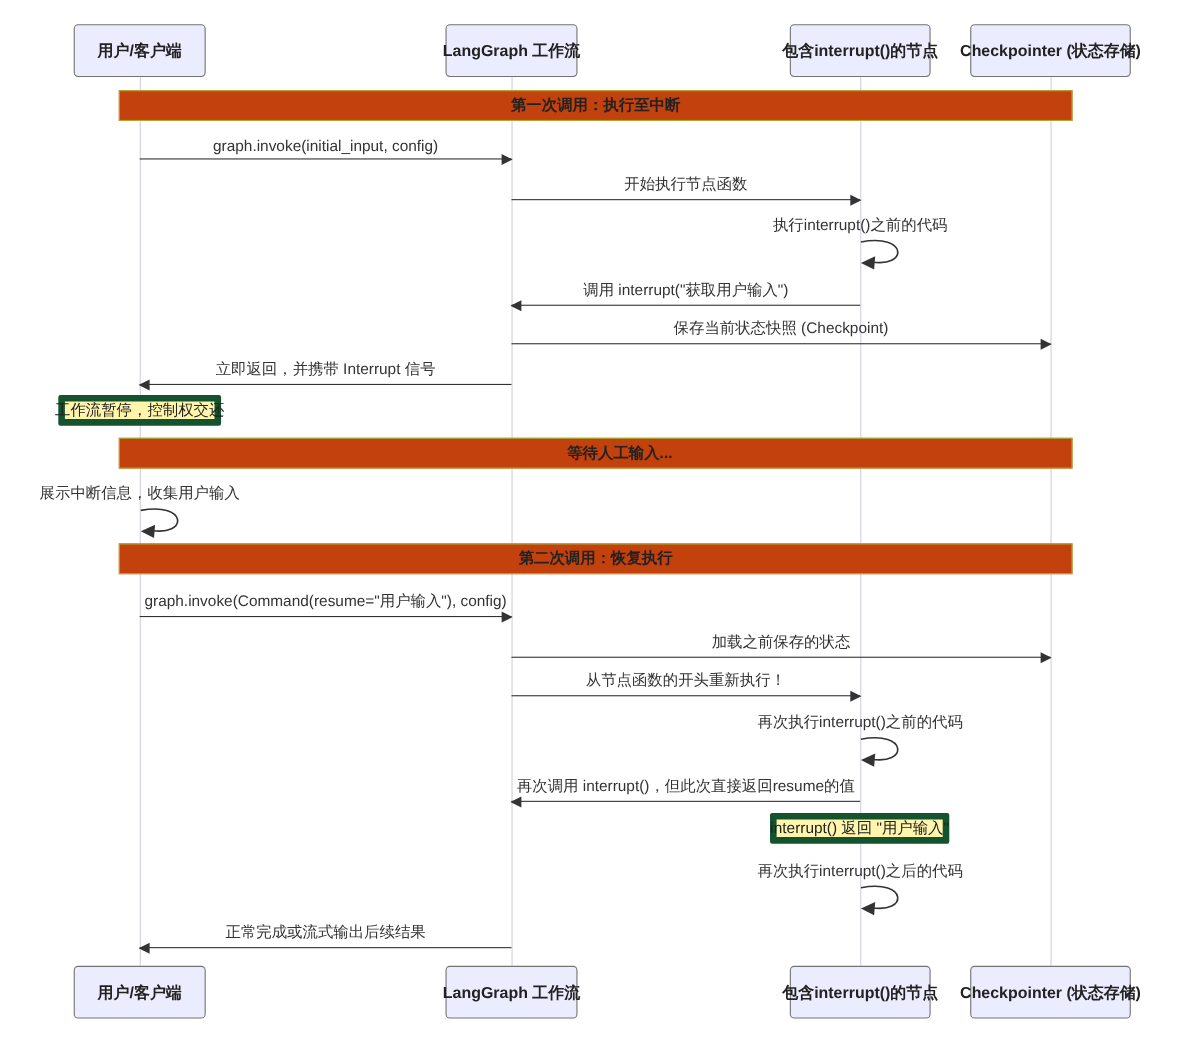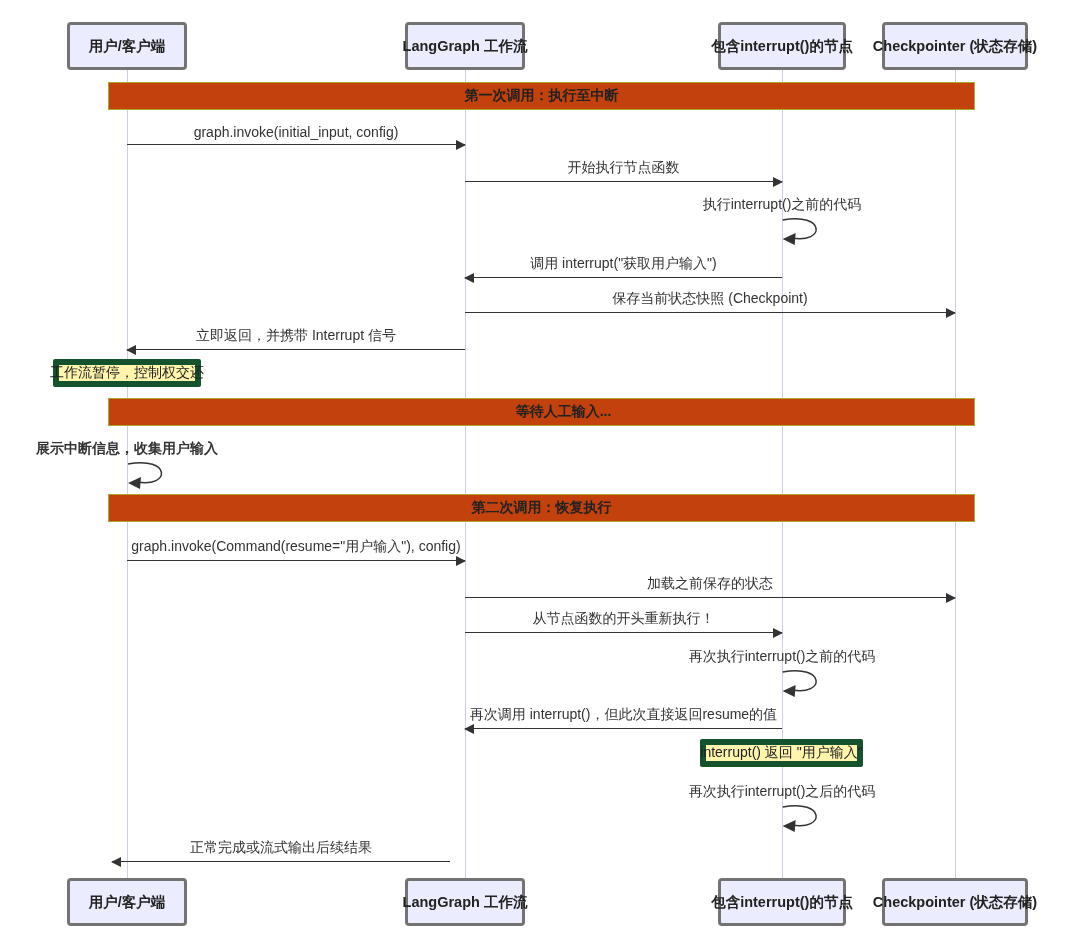--- a/index.html
+++ b/index.html
@@ -1,21 +1,21 @@
 <!DOCTYPE html>
 <html><head>
 <meta charset="utf-8">
 <style>
   html,body{margin:0;padding:0;background:#ffffff;}
   body{font-family:"Liberation Sans","DejaVu Sans",sans-serif;color:#333;}
   .canvas{position:relative;width:1080px;height:950px;background:#fff;overflow:hidden;}
 
   .lifeline{position:absolute;top:70px;height:808px;width:1px;background:#cfcfe4;}
 
-  .actor{position:absolute;height:48px;background:#ECECFF;border:3px solid #737373;
+  .actor{position:absolute;height:48px;background:#ECECFF;border:1px solid #737373;
          border-radius:4px;display:flex;align-items:center;justify-content:center;
          font-size:14.5px;font-weight:600;color:#222;box-sizing:border-box;white-space:nowrap;}
 
   .divider{position:absolute;left:108px;width:867px;height:28px;background:#c2410c;
            border:1px solid #AAAA33;box-sizing:border-box;display:flex;align-items:center;
            justify-content:center;font-size:14px;font-weight:600;color:#222;}
 
   .note{position:absolute;height:28px;background:#FFF5AD;border:6px solid #14532d;
         border-radius:2px;box-sizing:border-box;display:flex;align-items:center;
         justify-content:center;font-size:14px;color:#222;white-space:nowrap;padding:0 8px;}
@@ -80,21 +80,21 @@
 
   <div class="msg right" style="left:465px;top:289px;width:490px;">
     <div class="lbl">保存当前状态快照 (Checkpoint)</div>
     <div class="line"></div>
   </div>
 
   <div class="note" style="left:53px;top:359px;width:148px;">工作流暂停，控制权交还</div>
 
   <div class="divider" style="top:398px;padding-left:44px;">等待人工输入...</div>
 
-  <div class="selfloop" style="left:127px;top:440px;font-weight:bold;">
+  <div class="selfloop" style="left:127px;top:440px;">
     <div class="lbl">展示中断信息，收集用户输入</div>
     <svg width="52" height="30" viewBox="0 0 52 30">
       <path d="M1,4 C44,-4 44,28 10,22" fill="none" stroke="#333" stroke-width="1.5"></path>
       <polygon points="1,23 14,17 13,29" fill="#333"></polygon>
     </svg>
   </div>
 
   <div class="divider" style="top:494px;">第二次调用：恢复执行</div>
 
   <div class="msg right" style="left:127px;top:537px;width:338px;">
@@ -128,21 +128,21 @@
   <div class="note" style="left:700px;top:739px;width:163px;">interrupt() 返回 "用户输入"</div>
 
   <div class="selfloop" style="left:782px;top:783px;">
     <div class="lbl">再次执行interrupt()之后的代码</div>
     <svg width="52" height="30" viewBox="0 0 52 30">
       <path d="M1,4 C44,-4 44,28 10,22" fill="none" stroke="#333" stroke-width="1.5"></path>
       <polygon points="1,23 14,17 13,29" fill="#333"></polygon>
     </svg>
   </div>
 
-  <div class="msg left" style="left:112px;top:838px;width:338px;">
+  <div class="msg left" style="left:127px;top:838px;width:338px;">
     <div class="lbl">正常完成或流式输出后续结果</div>
     <div class="line"></div>
   </div>
 
   <div class="actor" style="left:67px;top:878px;width:120px;">用户/客户端</div>
   <div class="actor" style="left:405px;top:878px;width:120px;">LangGraph 工作流</div>
   <div class="actor" style="left:718px;top:878px;width:128px;">包含interrupt()的节点</div>
   <div class="actor" style="left:882px;top:878px;width:146px;">Checkpointer (状态存储)</div>
 
 </div>

